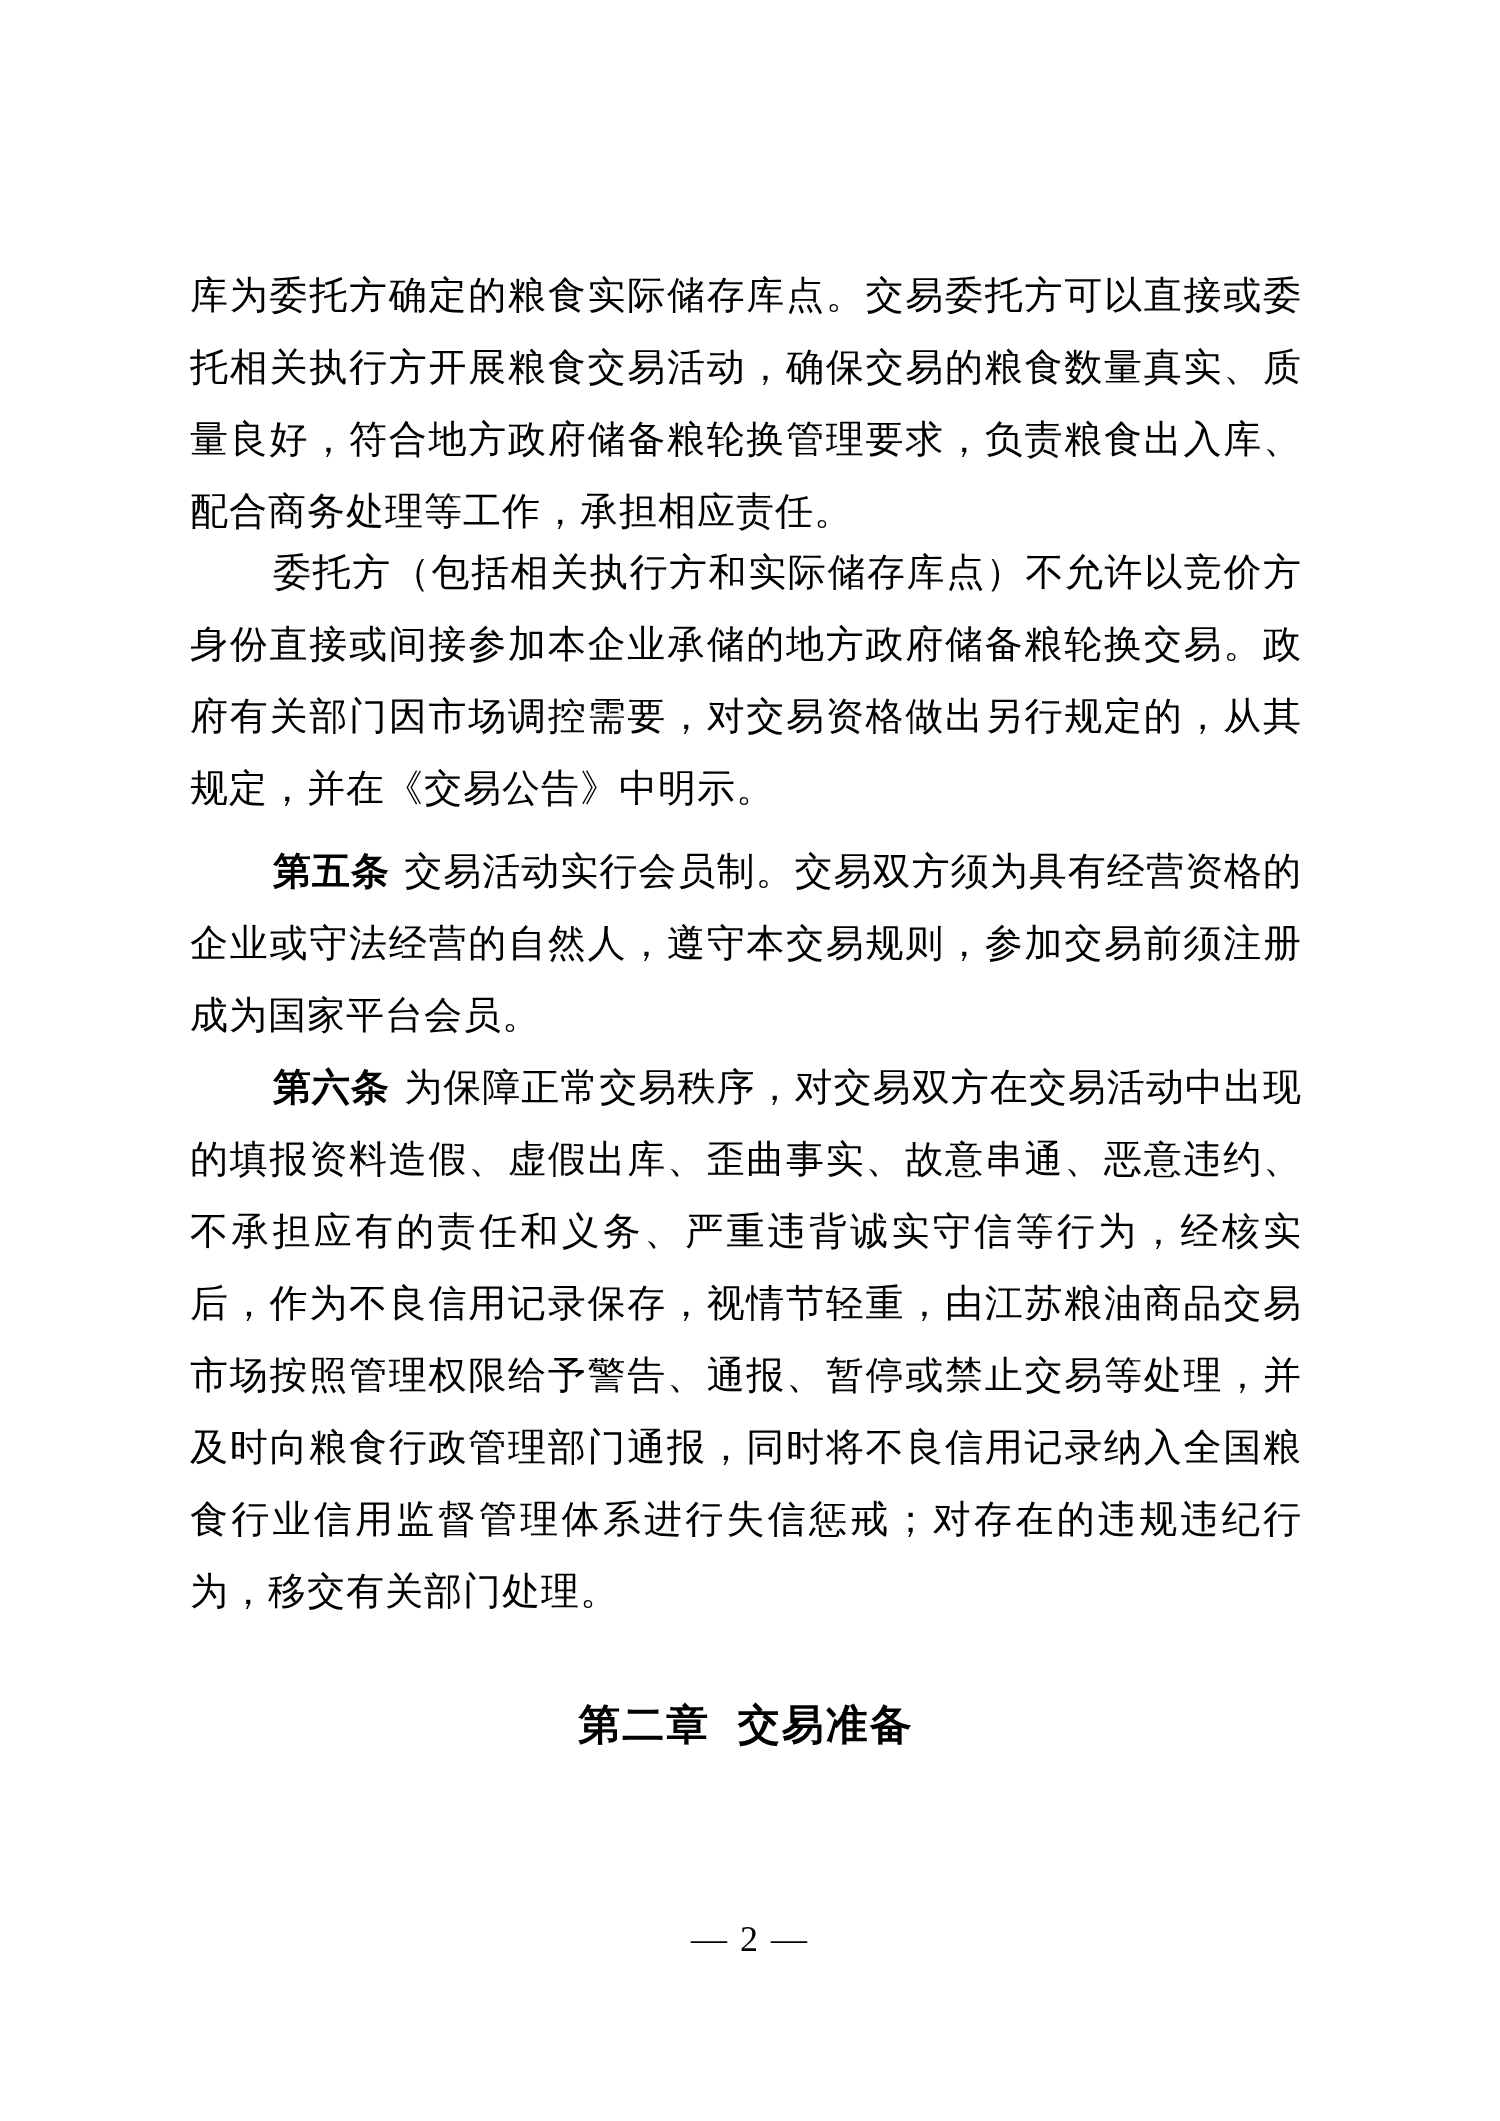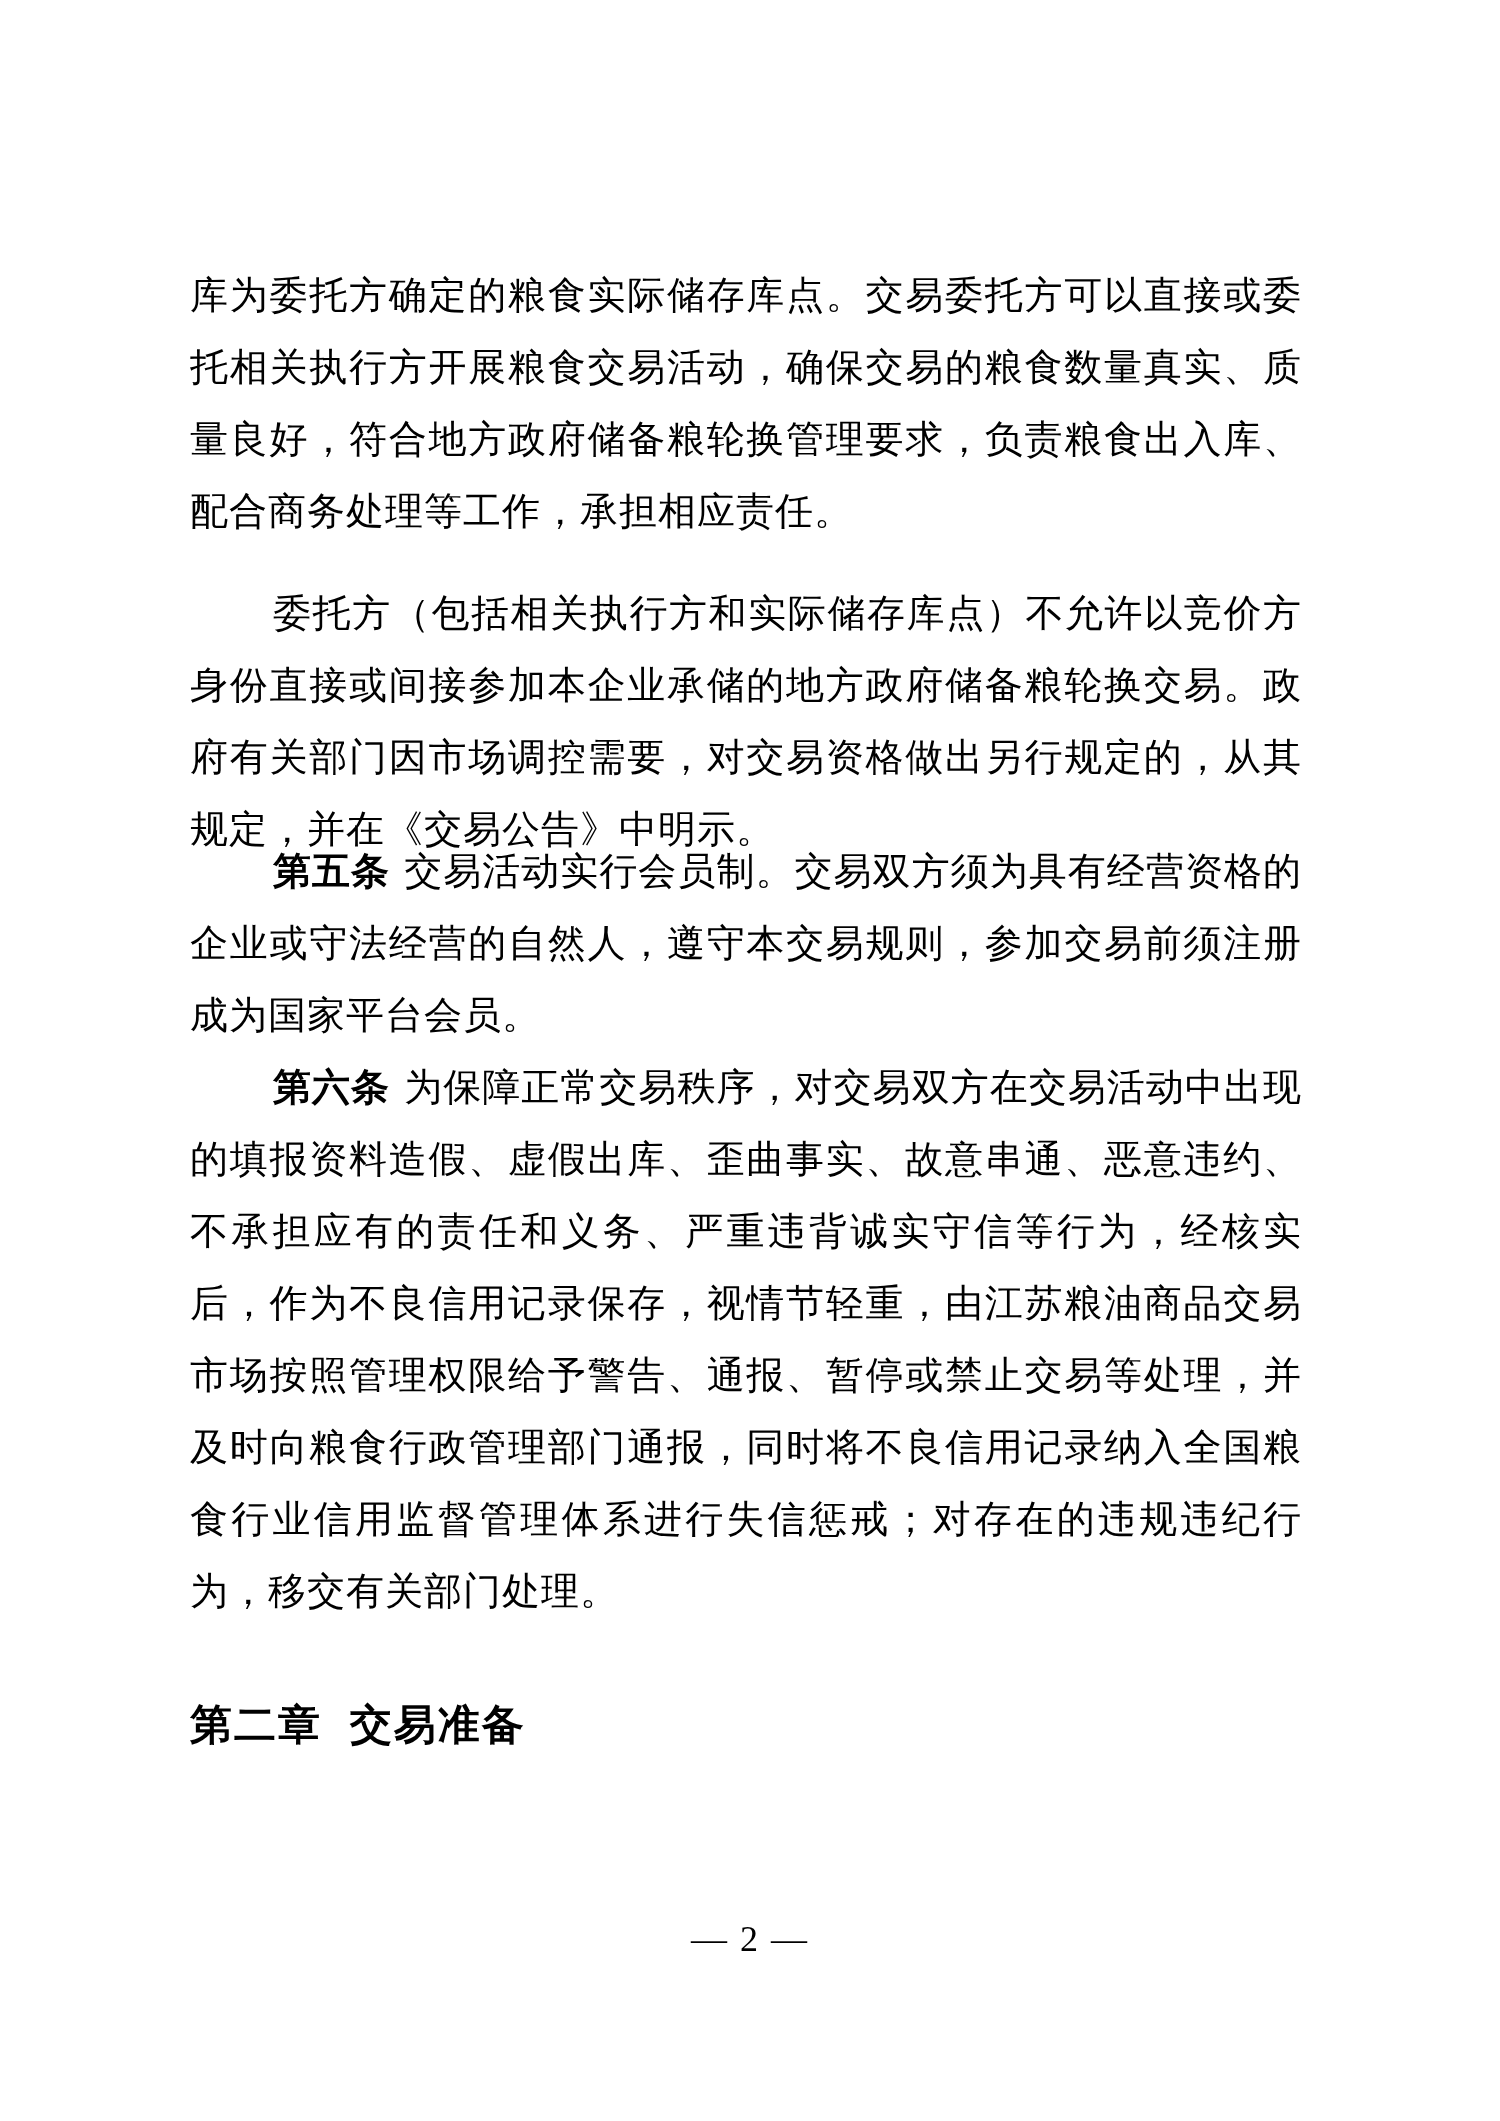--- a/index.html
+++ b/index.html
@@ -33,33 +33,33 @@
   .article-label {
     font-weight: 700;
     margin-right: 14px;
     margin-top: 8px;
   }
   .article-label:empty {
     margin: 0;
     display: none;
   }
   .p1 { top: 259px; }
-  .p2 { top: 577px; }
+  .p2 { top: 536px; }
   .p3 { top: 835px; }
   .p4 { top: 1051px; }
   .chapter {
     position: absolute;
     left: 190px;
     width: 1112px;
     top: 1689px;
     margin: 0;
     font-size: 42px;
     line-height: 72px;
     font-weight: 700;
-    text-align: left;
+    text-align: center;
     letter-spacing: 2px;
     word-spacing: 14px;
     font-family: "Liberation Sans", "DejaVu Sans", sans-serif;
   }
   .p5 { top: 1784px; }
   .footer {
     position: absolute;
     left: 0;
     top: 1903px;
     width: 100%;

